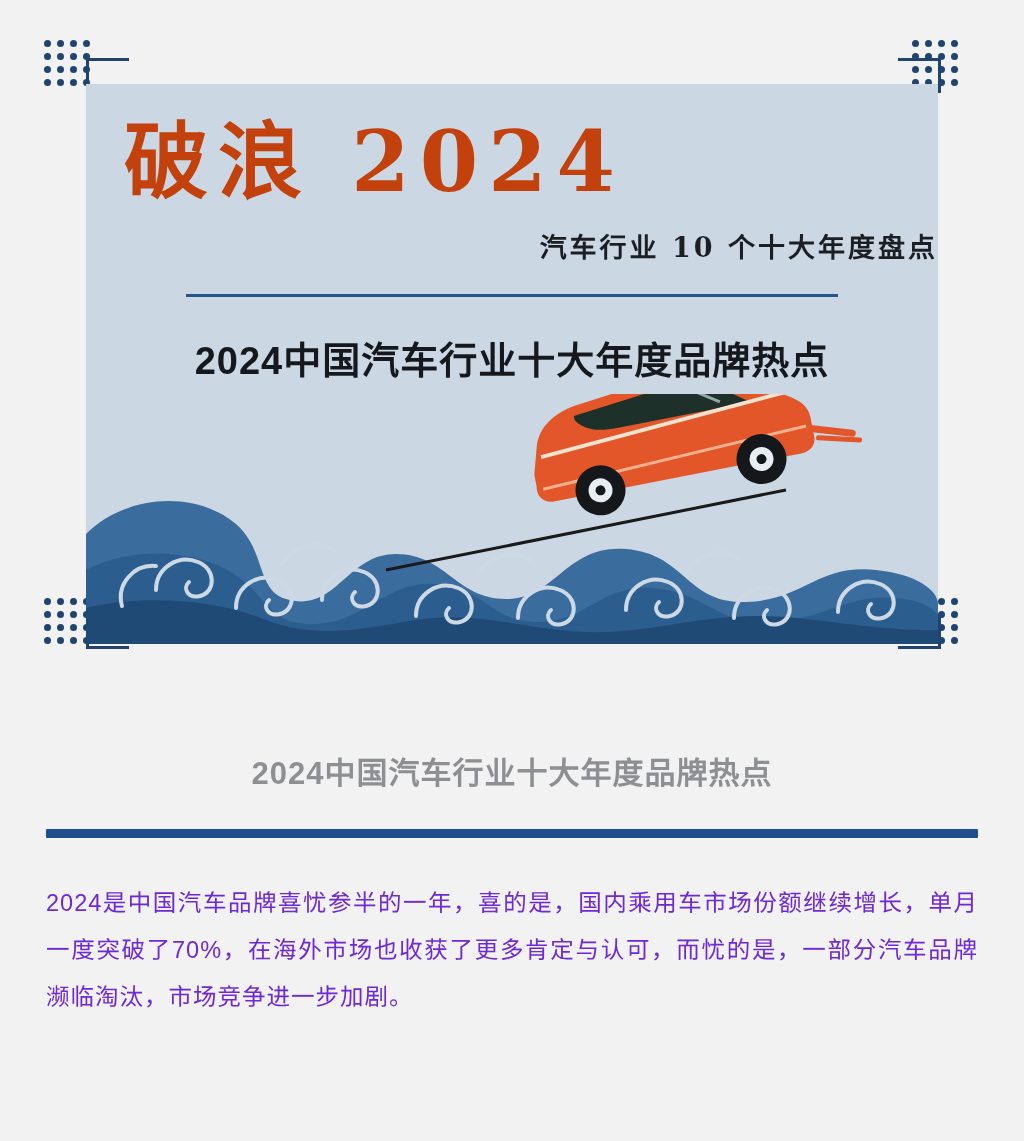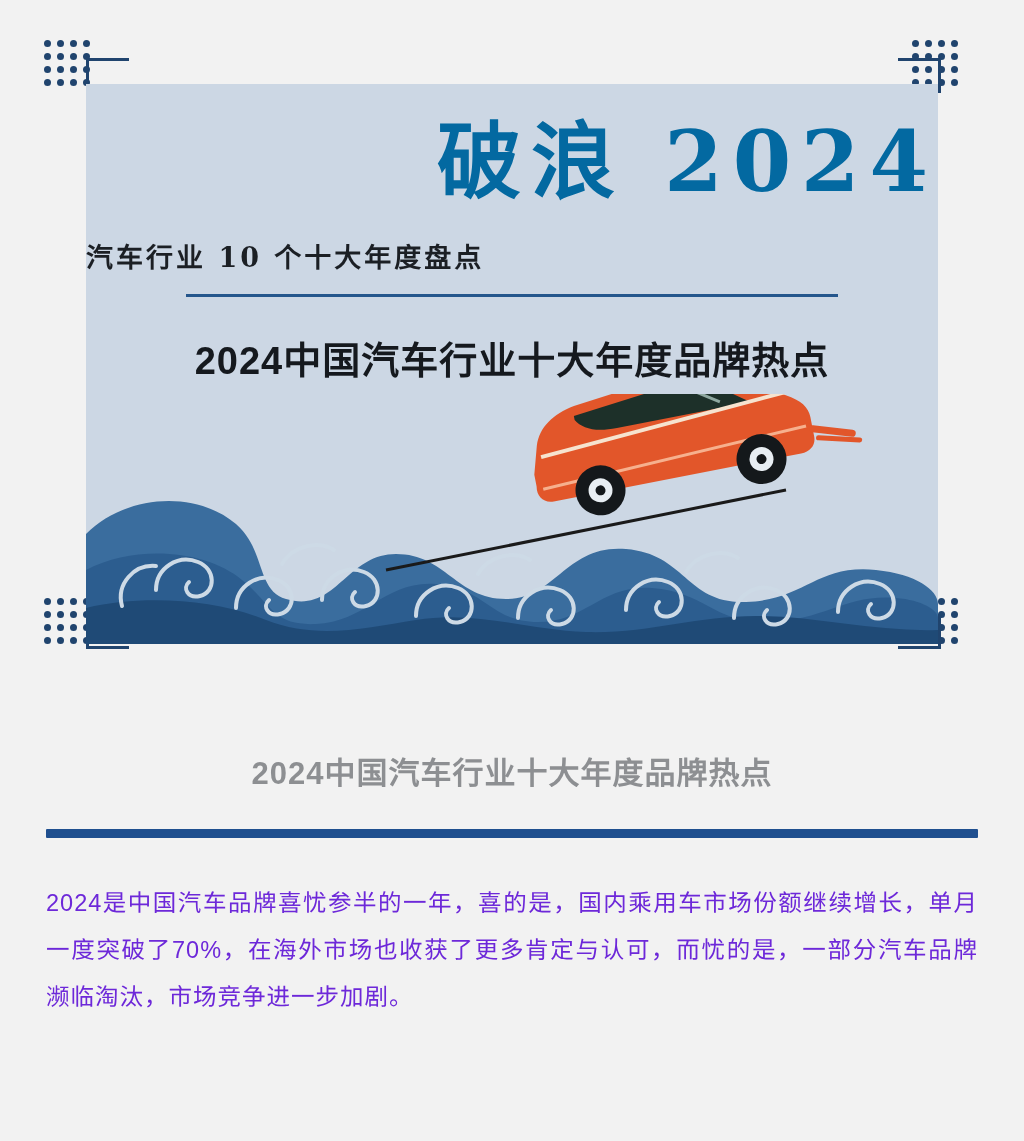--- a/index.html
+++ b/index.html
@@ -64,40 +64,40 @@
   .bracket.tl { left: 86px; top: 58px; border-width: 3px 0 0 3px; }
   .bracket.tr { left: 898px; top: 58px; border-width: 3px 3px 0 0; }
   .bracket.bl { left: 86px; top: 614px; border-width: 0 0 3px 3px; }
   .bracket.br { left: 898px; top: 614px; border-width: 0 3px 3px 0; }
 
   .title-main {
     position: absolute;
     top: 36px;
     left: 0;
     width: 100%;
-    text-align: right;
+    text-align: left;
     font-family: "DejaVu Serif", "Liberation Serif", serif;
     font-weight: 700;
     font-size: 84px;
     letter-spacing: 10px;
-    color: #0369a1;
+    color: #c2410c;
     line-height: 1;
+    padding-left: 38px;
   }
   .title-sub {
     position: absolute;
     top: 142px;
     left: 0;
     width: 100%;
-    text-align: left;
+    text-align: right;
     font-family: "DejaVu Serif", "Liberation Serif", serif;
     font-weight: 700;
     font-size: 27px;
     letter-spacing: 3px;
     color: #1b1f24;
-    margin-top: 10px;
   }
   .rule {
     position: absolute;
     top: 210px;
     left: 100px;
     width: 652px;
     height: 3px;
     background: #24568c;
   }
   .title-band {

